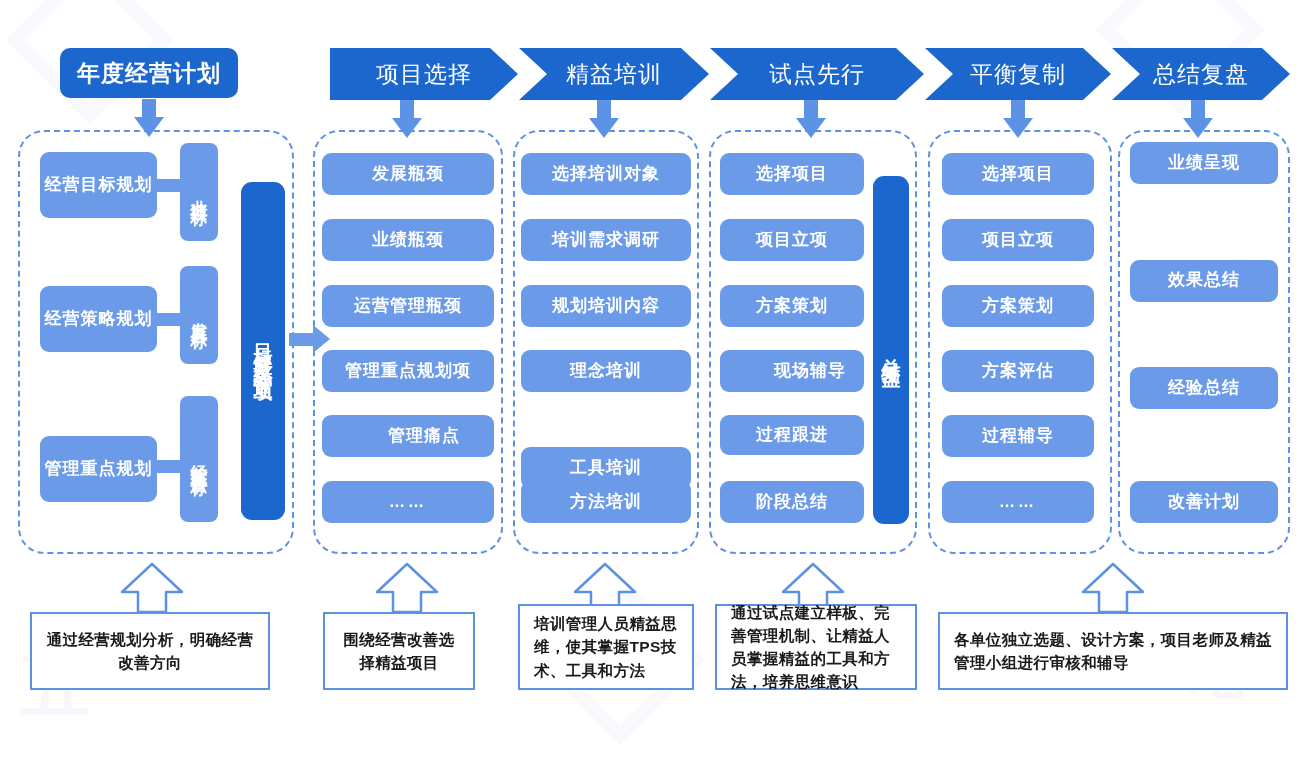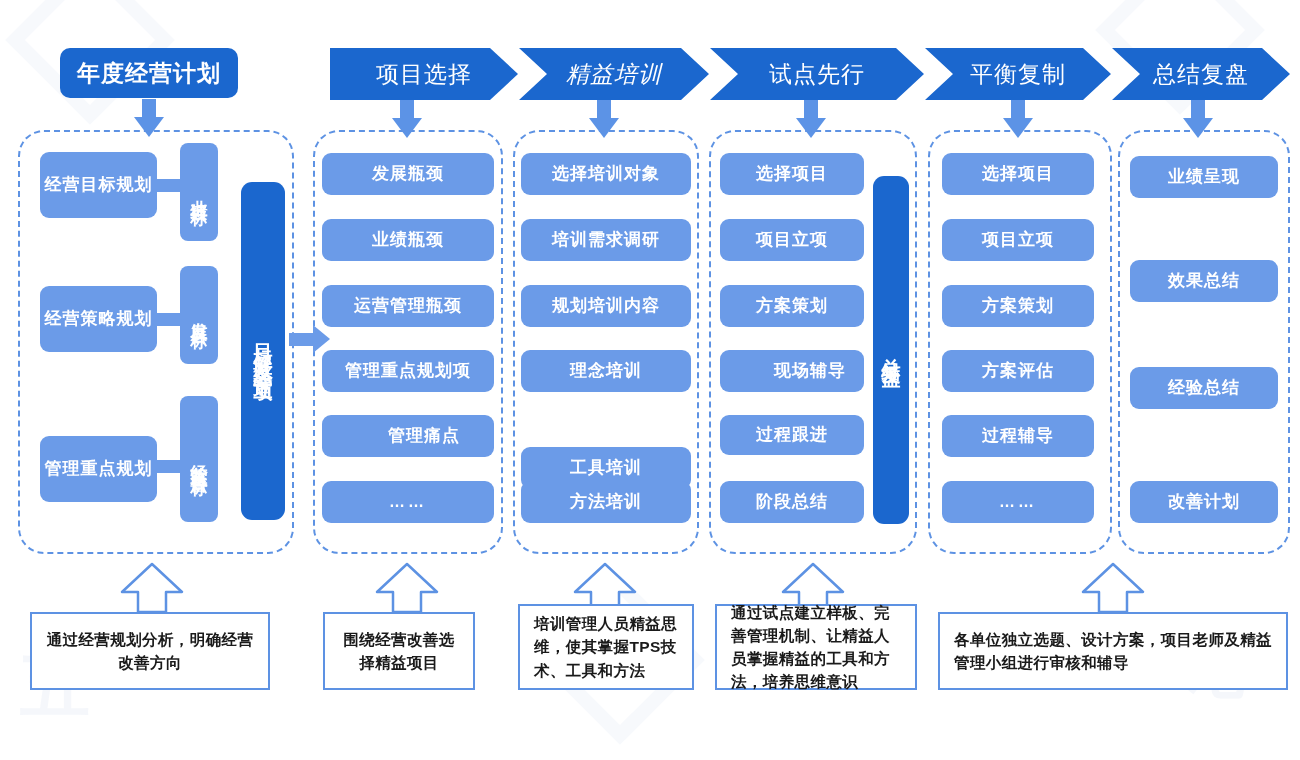--- a/index.html
+++ b/index.html
@@ -150,21 +150,21 @@
     <div class="shaft"></div>
     <div class="head"></div>
   </div>
 
   <div class="chev first" style="left:330px; top:48px; width:188px; height:52px;">项目选择</div>
   <div class="down-arrow" style="left:392px; top:100px;">
     <div class="shaft"></div>
     <div class="head"></div>
   </div>
 
-  <div class="chev mid" style="left:519px; top:48px; width:190px; height:52px;font-style:italic;">精益培训</div>
+  <div class="chev mid" style="left:519px; top:48px; width:190px; height:52px;">精益培训</div>
   <div class="down-arrow" style="left:589px; top:100px;">
     <div class="shaft"></div>
     <div class="head"></div>
   </div>
 
   <div class="chev mid" style="left:710px; top:48px; width:214px; height:52px;">试点先行</div>
   <div class="down-arrow" style="left:796px; top:100px;">
     <div class="shaft"></div>
     <div class="head"></div>
   </div>
@@ -238,22 +238,22 @@
   <div class="pill" style="left:720px; top:481px; width:144px; height:42px;">阶段总结</div>
   <div class="vbar" style="left:873px; top:176px; width:36px; height:348px; letter-spacing:4px;">总结复盘</div>
 
   <div class="pill" style="left:942px; top:153px; width:152px; height:42px;">选择项目</div>
   <div class="pill" style="left:942px; top:219px; width:152px; height:42px;">项目立项</div>
   <div class="pill" style="left:942px; top:285px; width:152px; height:42px;">方案策划</div>
   <div class="pill" style="left:942px; top:350px; width:152px; height:42px;">方案评估</div>
   <div class="pill" style="left:942px; top:415px; width:152px; height:42px;">过程辅导</div>
   <div class="pill dots" style="left:942px; top:481px; width:152px; height:42px;">……</div>
 
-  <div class="pill" style="left:1130px; top:156px; width:148px; height:42px;">业绩呈现</div>
-  <div class="pill" style="left:1130px; top:260px; width:148px; height:42px;">效果总结</div>
+  <div class="pill" style="left:1130px; top:142px; width:148px; height:42px;">业绩呈现</div>
+  <div class="pill" style="left:1130px; top:260px; width:148px; height:42px;font-family:Liberation Mono, monospace;">效果总结</div>
   <div class="pill" style="left:1130px; top:367px; width:148px; height:42px;">经验总结</div>
   <div class="pill" style="left:1130px; top:481px; width:148px; height:42px;">改善计划</div>
 
   <div class="uparrow" style="left:120px; top:562px;">
     <svg width="64" height="52" viewBox="0 0 64 52">
       <path d="M32 2 L62 30 L46 30 L46 50 L18 50 L18 30 L2 30 Z" fill="#ffffff" stroke="#5D92E3" stroke-width="2.5" stroke-linejoin="round"></path>
     </svg>
   </div>
   <div class="uparrow" style="left:375px; top:562px;">
     <svg width="64" height="52" viewBox="0 0 64 52">

